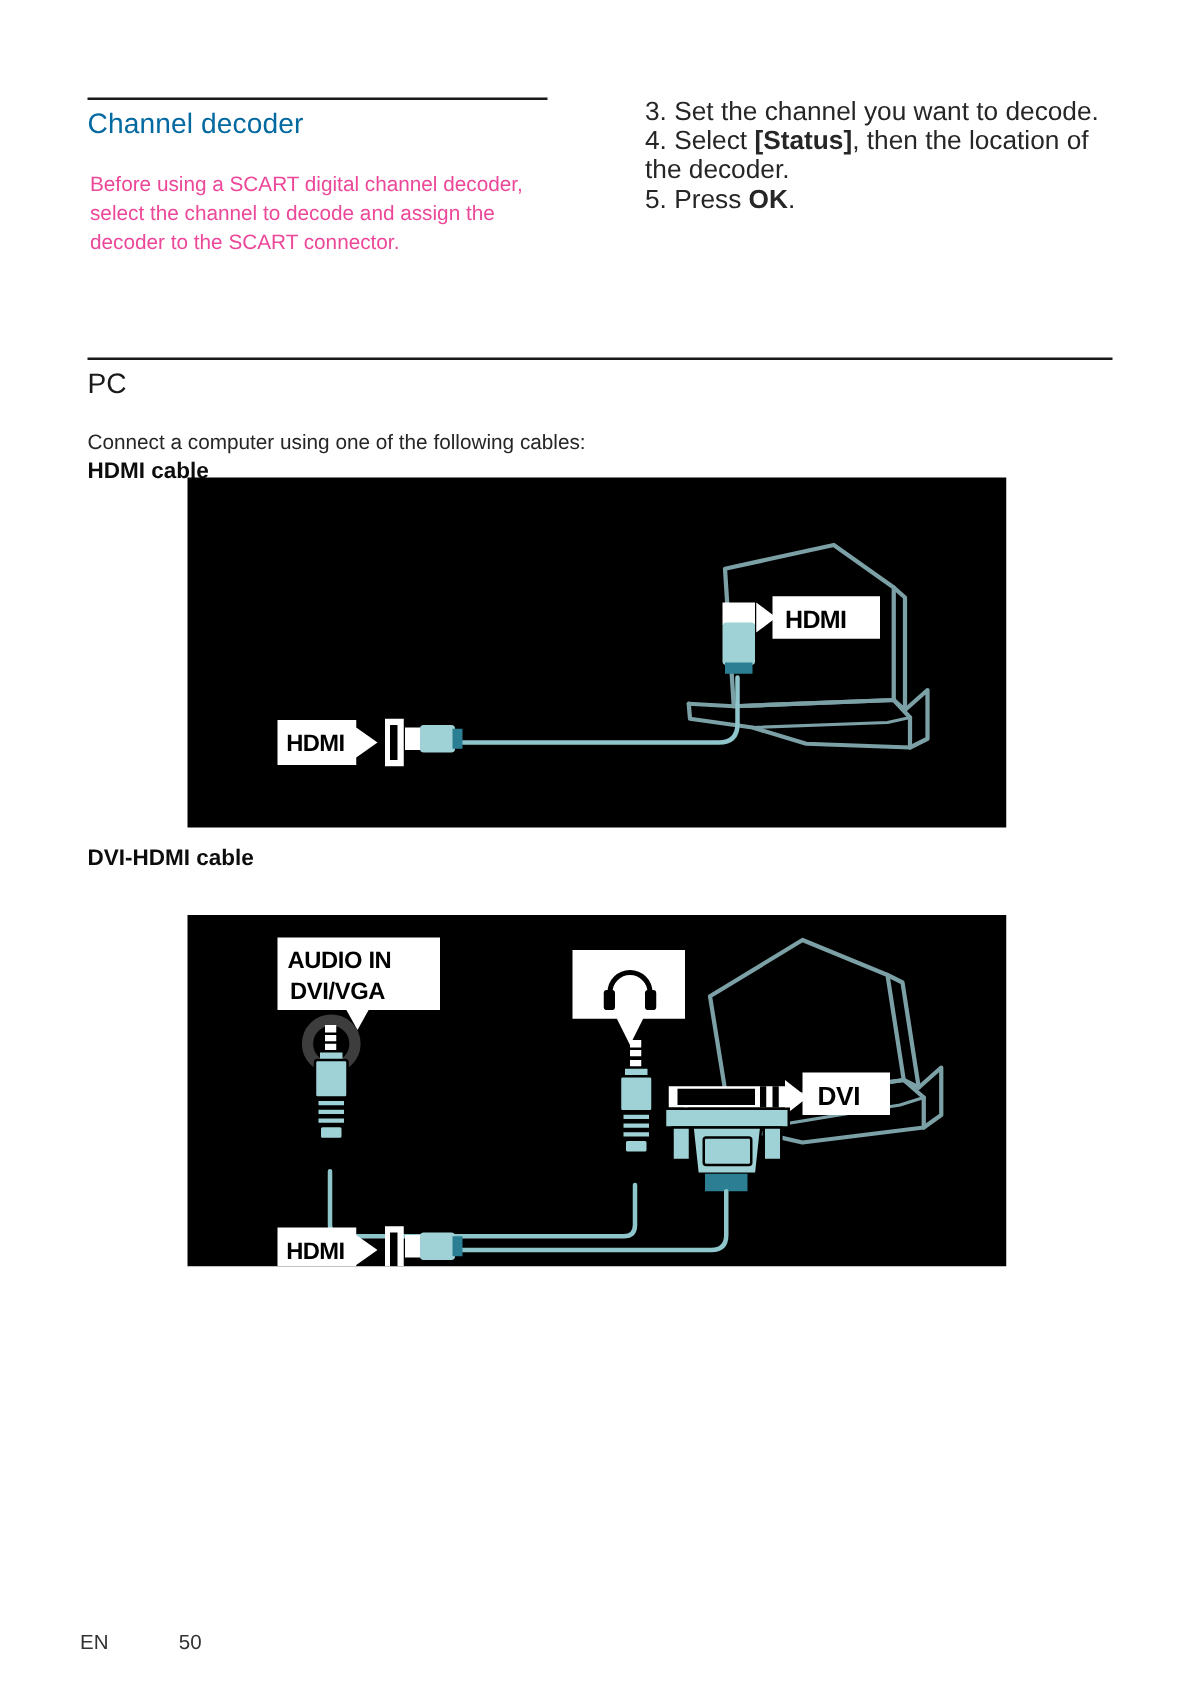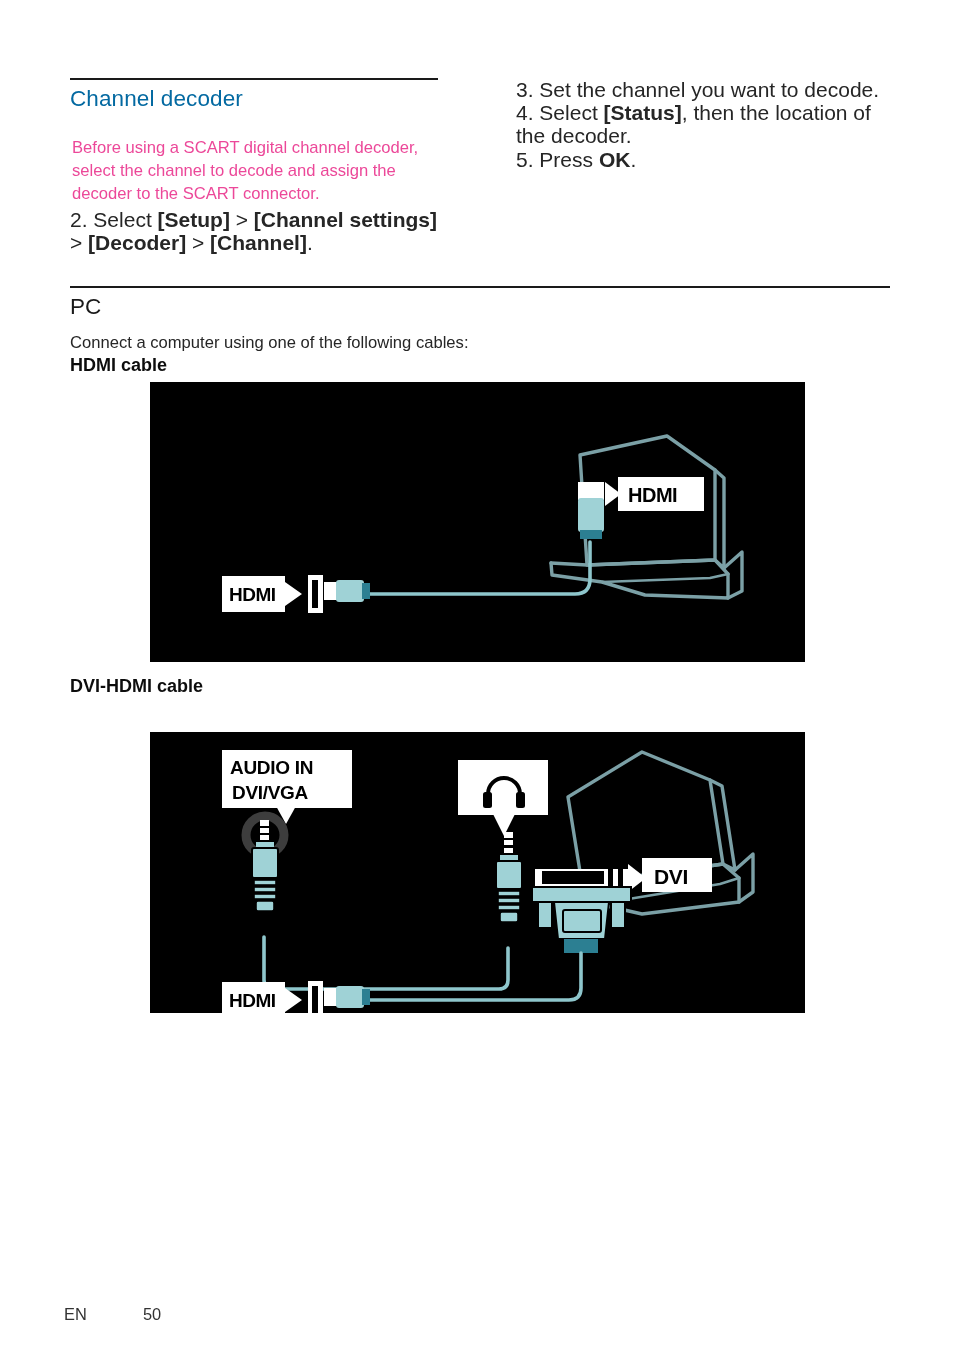--- a/index.html
+++ b/index.html
@@ -78,21 +78,21 @@
     position: absolute; right: 1px; top: 1px;
     width: 2.5px; height: 4px;
     background: #1a1a1a;
   }
 
   
   .pc-block { position: absolute; left: 70px; top: 286px; width: 820px; }
   .rule-full { width: 820px; height: 2px; background: #1a1a1a; }
   h1.pc-title {
     font-size: 22.5px; font-weight: 400;
-    margin: 6px 0 12px 0; color: #1a1a1a;
+    margin: 6px 0 23px 0; color: #1a1a1a;
   }
   .intro { font-size: 16.6px; line-height: 21px; color: #262626; margin: 0 0 2px 0; }
   .cable-label {
     font-size: 18px; line-height: 21px;
     font-weight: 700; color: #0d0d0d;
     margin: 0;
   }
   .cable-label .lightpart { font-weight: 700; }
 
   
@@ -124,21 +124,20 @@
   <div class="cols">
 
     <div class="col-left">
       <div class="rule-short"></div>
       <h1 class="section-title">Channel decoder</h1>
 
       <p class="body">Before using a SCART digital channel decoder, select the channel to decode and assign the decoder to the SCART connector.</p>
 
       <div class="steps">
 
-        <div class="step"><span>2. Select </span><b>[Setup]</b><span class="gt"> &gt; </span><b>[Channel settings]</b><span class="gt"> &gt; </span><b>[Decoder]</b><span class="gt"> &gt; </span><b>[Channel]</b><span>.</span></div>
       </div>
     </div>
 
     <div class="col-right">
       <div class="steps">
         <div class="step">3. Set the channel you want to decode.</div>
 
         <div class="step"><span>4. Select </span><b>[Status]</b><span>, then the location of the decoder.</span></div>
 
         <div class="step"><span>5. Press </span><b>OK</b><span>.</span></div>

